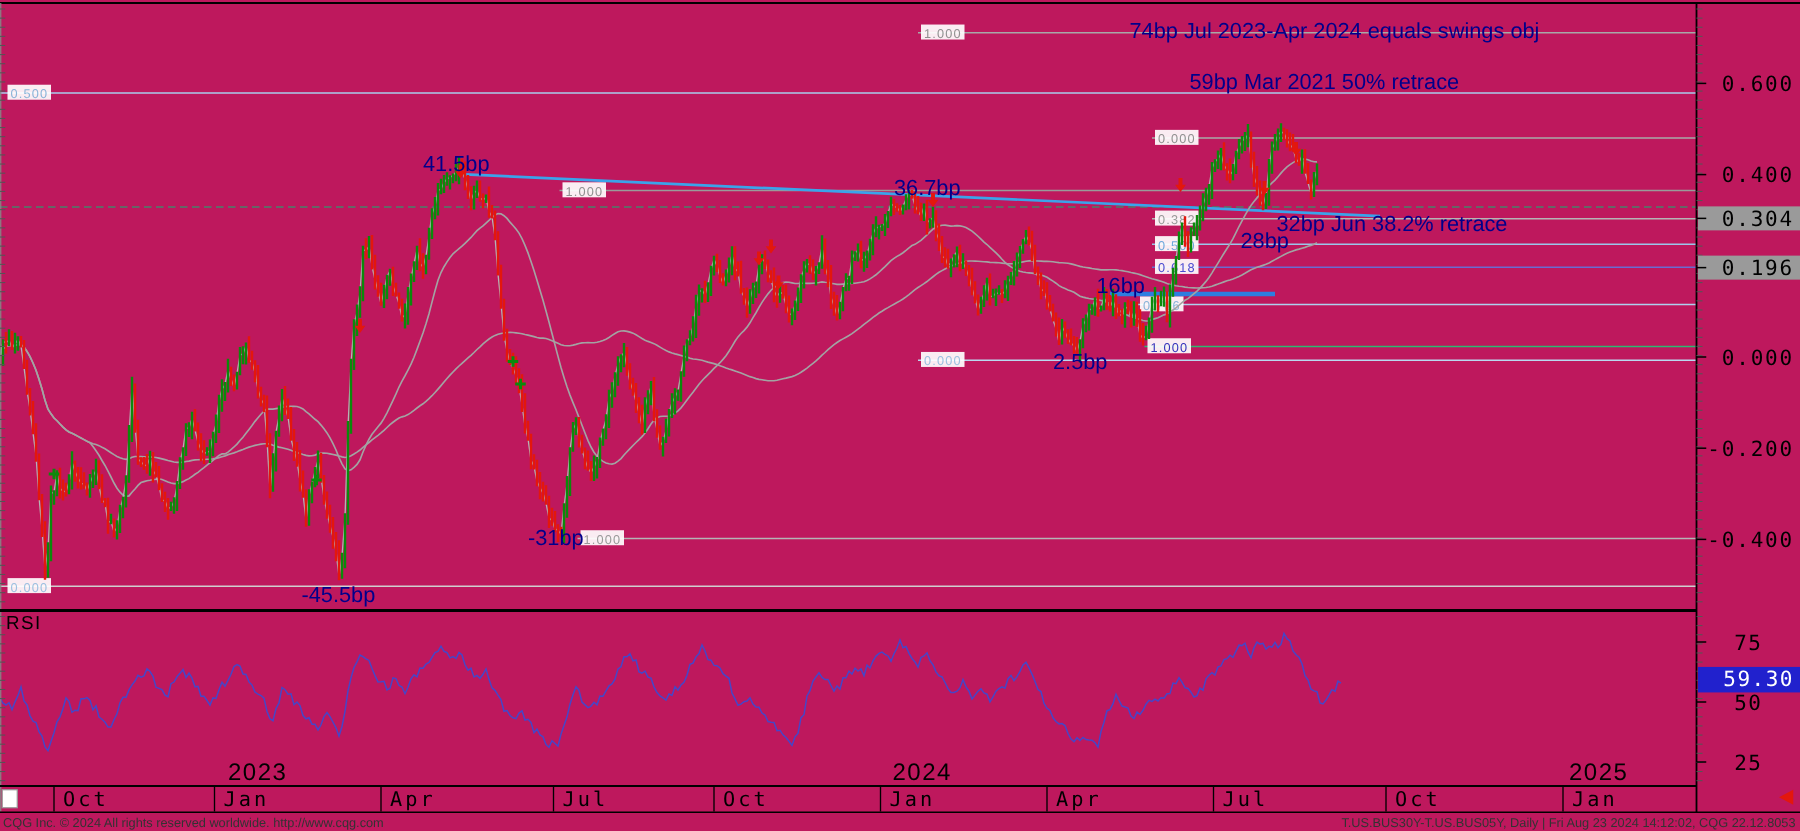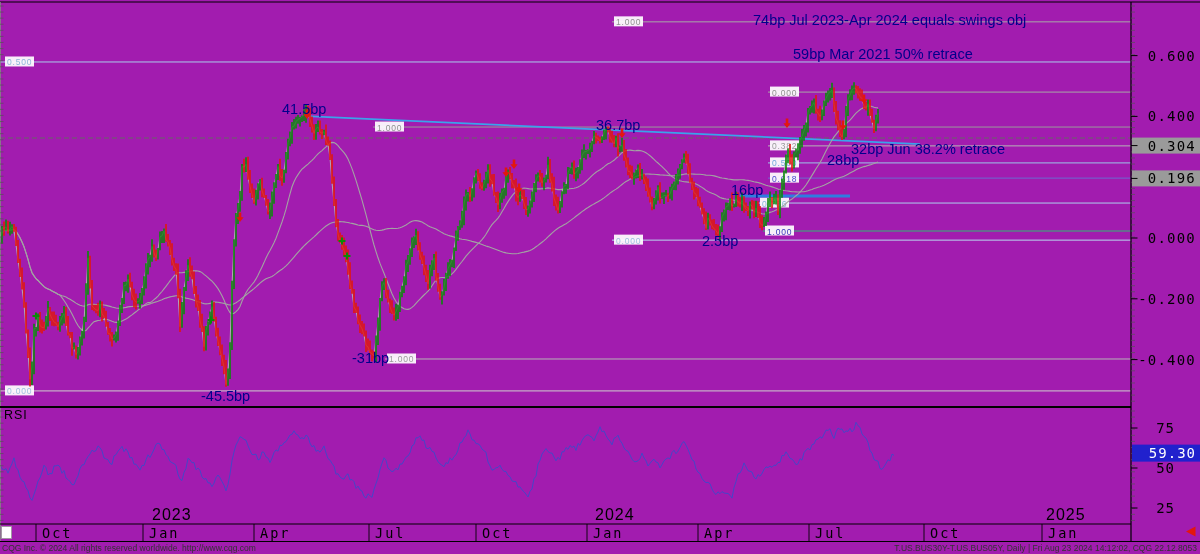--- a/index.html
+++ b/index.html
@@ -1,16 +1,16 @@
 <!DOCTYPE html>
 <html><head>
 <meta charset="utf-8">
 <style>
   html,body{margin:0;padding:0;background:#fff;}
-  .stage{position:relative;width:1200px;height:554px;background:#a21caf;overflow:hidden;
+  .stage{position:relative;width:1200px;height:554px;background:#be185d;overflow:hidden;
          font-family:"Liberation Sans",sans-serif;text-align:right;}
   svg text{user-select:none;}
   .status{font-family:"Liberation Sans",sans-serif;font-size:8.5px;fill:#333;}
   .right{text-anchor:end;}
   .rsi-title{font-family:"Liberation Sans",sans-serif;font-size:12.5px;fill:#000;letter-spacing:1px;}
 </style>
 </head>
 <body>
 
 <div class="stage">

